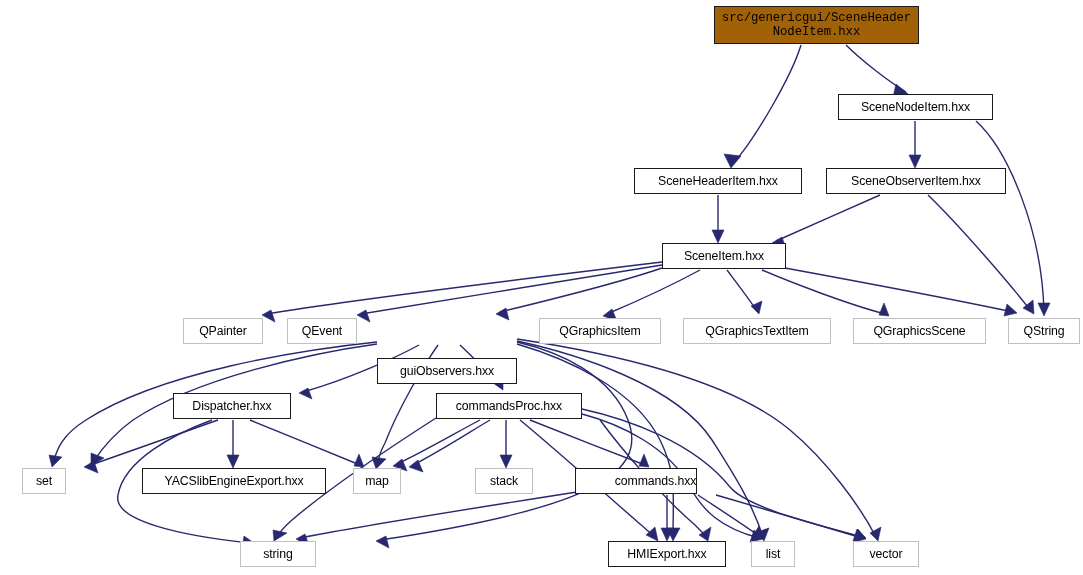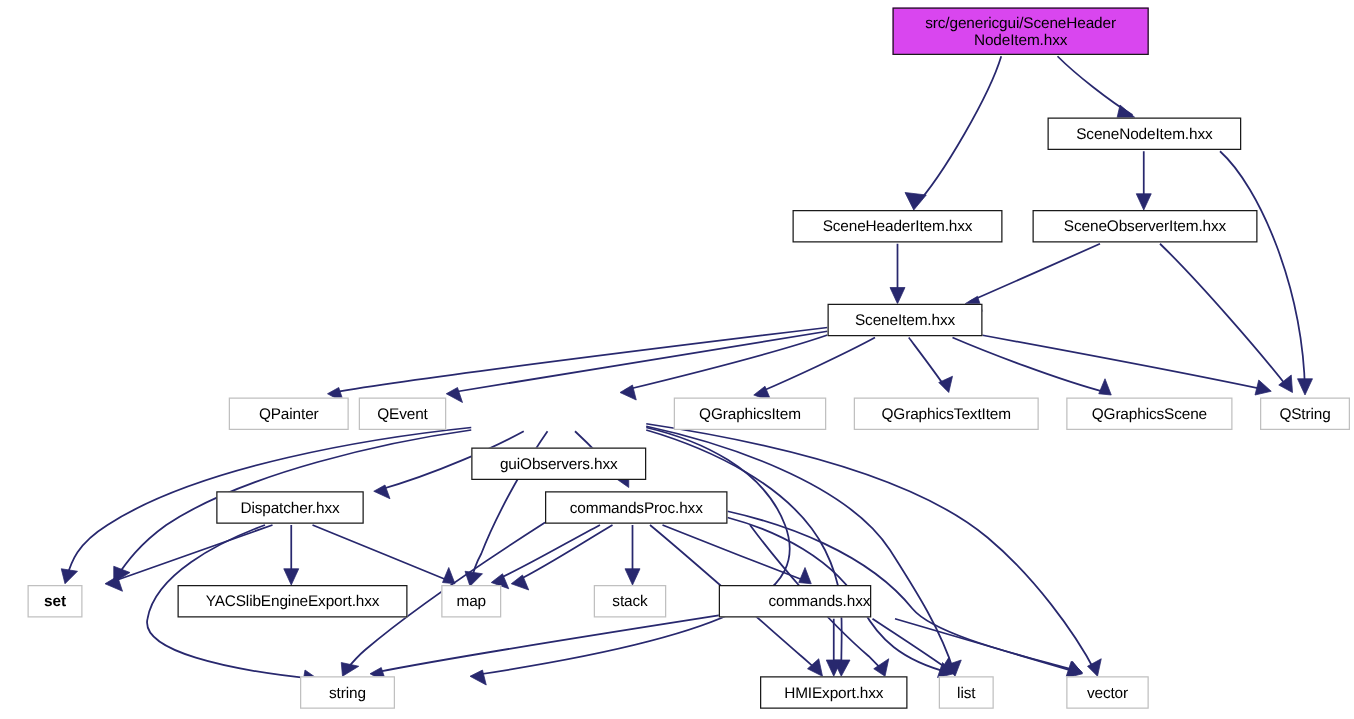--- a/index.html
+++ b/index.html
@@ -46,21 +46,22 @@
     background: #ffffff;
     border: 1px solid #c0c0c0;
     font-size: 12.3px;
     letter-spacing: -0.1px;
   }
   .node-box.thick {
     border: 1.6px solid #1a1a1a;
   }
   .node-box.root {
     border: 1.6px solid #1a1a1a;
-    background: #d946ef;
+    background: #a16207;
+    font-family: Liberation Mono, monospace;
   }
 </style>
 </head>
 <body>
 
 <div id="graph-root">
 
   <svg class="graph-canvas" viewBox="0 0 1083 575" xmlns="http://www.w3.org/2000/svg">
     <g id="edge-layer">
         <g>
@@ -226,30 +227,30 @@
       </g>
   </svg>
 
   <div id="node-layer">
       <div class="node-box root" style="left: 714px; top: 6px; width: 205px; height: 38px;"><span>src/genericgui/SceneHeader
 NodeItem.hxx</span></div>
       <div class="node-box thick" style="left: 838px; top: 94px; width: 155px; height: 26px;"><span>SceneNodeItem.hxx</span></div>
       <div class="node-box thick" style="left: 634px; top: 168px; width: 168px; height: 26px;"><span>SceneHeaderItem.hxx</span></div>
       <div class="node-box thick" style="left: 826px; top: 168px; width: 180px; height: 26px;"><span>SceneObserverItem.hxx</span></div>
       <div class="node-box thick" style="left: 662px; top: 243px; width: 124px; height: 26px;"><span>SceneItem.hxx</span></div>
-      <div class="node-box " style="left: 183px; top: 318px; width: 96px; height: 26px;"><span>QPainter</span></div>
+      <div class="node-box " style="left: 183px; top: 318px; width: 80px; height: 26px;"><span>QPainter</span></div>
       <div class="node-box " style="left: 287px; top: 318px; width: 70px; height: 26px; text-align: right;"><span>QEvent</span></div>
       <div class="node-box thick" style="left: 377px; top: 318px; width: 140px; height: 26px; margin-top: 40px;"><span>guiObservers.hxx</span></div>
       <div class="node-box " style="left: 539px; top: 318px; width: 122px; height: 26px;"><span>QGraphicsItem</span></div>
       <div class="node-box " style="left: 683px; top: 318px; width: 148px; height: 26px;"><span>QGraphicsTextItem</span></div>
       <div class="node-box " style="left: 853px; top: 318px; width: 133px; height: 26px;"><span>QGraphicsScene</span></div>
       <div class="node-box " style="left: 1008px; top: 318px; width: 72px; height: 26px;"><span>QString</span></div>
       <div class="node-box thick" style="left: 173px; top: 393px; width: 118px; height: 26px;"><span>Dispatcher.hxx</span></div>
       <div class="node-box thick" style="left: 436px; top: 393px; width: 146px; height: 26px;"><span>commandsProc.hxx</span></div>
-      <div class="node-box " style="left: 22px; top: 468px; width: 44px; height: 26px; font-weight: bold;"><span>set</span></div>
+      <div class="node-box " style="left: 22px; top: 468px; width: 44px; height: 26px;"><span>set</span></div>
       <div class="node-box thick" style="left: 142px; top: 468px; width: 184px; height: 26px;"><span>YACSlibEngineExport.hxx</span></div>
       <div class="node-box " style="left: 353px; top: 468px; width: 48px; height: 26px;"><span>map</span></div>
       <div class="node-box " style="left: 475px; top: 468px; width: 58px; height: 26px;"><span>stack</span></div>
       <div class="node-box thick" style="left: 575px; top: 468px; width: 122px; height: 26px; padding-left: 39px;"><span>commands.hxx</span></div>
       <div class="node-box " style="left: 240px; top: 541px; width: 76px; height: 26px;"><span>string</span></div>
       <div class="node-box thick" style="left: 608px; top: 541px; width: 118px; height: 26px;"><span>HMIExport.hxx</span></div>
       <div class="node-box " style="left: 751px; top: 541px; width: 44px; height: 26px;"><span>list</span></div>
       <div class="node-box " style="left: 853px; top: 541px; width: 66px; height: 26px;"><span>vector</span></div>
     </div>
 

